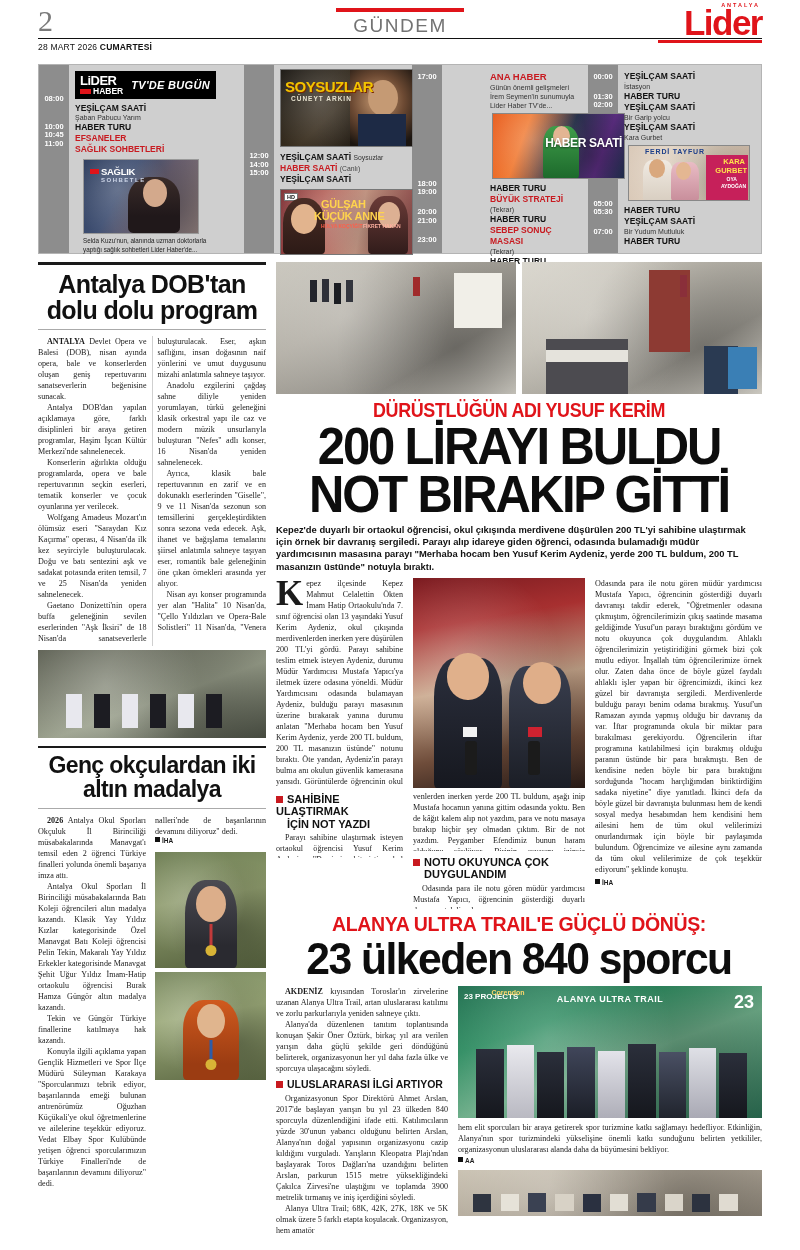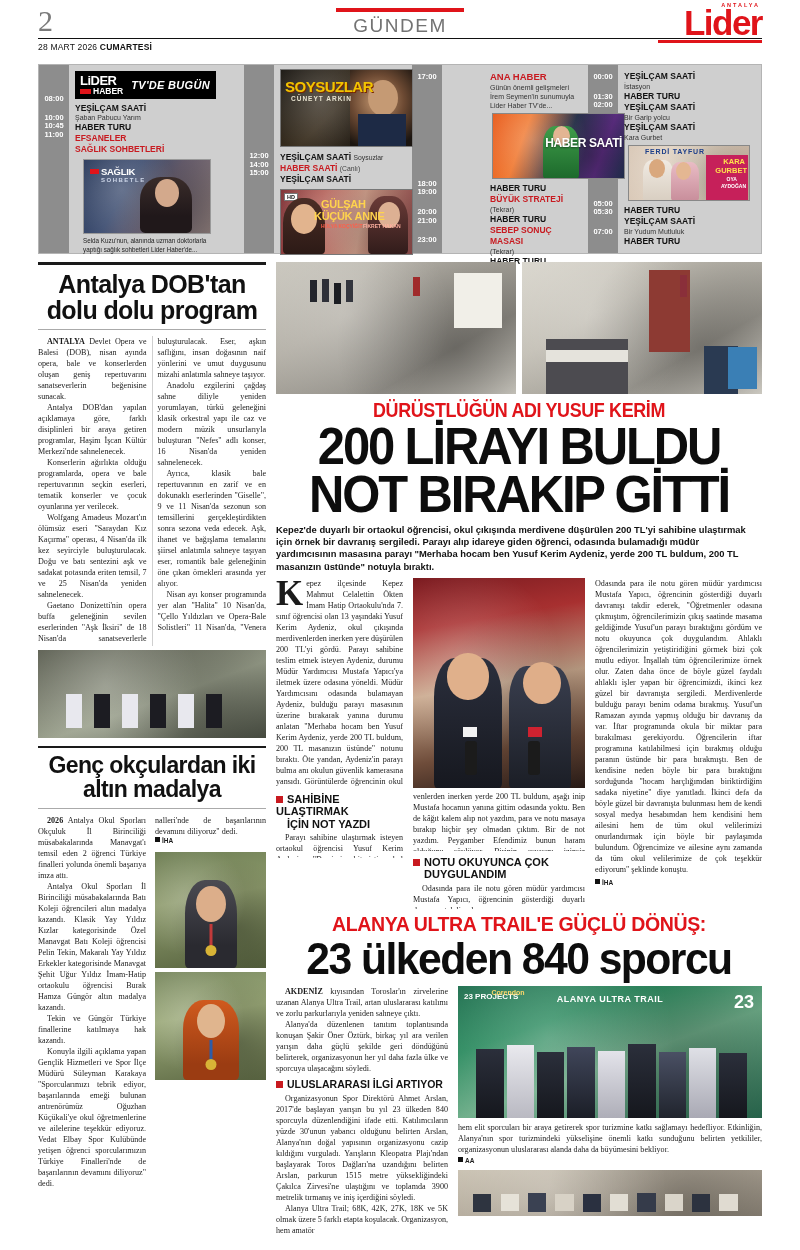--- a/index.html
+++ b/index.html
@@ -162,21 +162,21 @@
       <div class="logo-text">Lider</div>
       <div class="logo-underline"></div>
     </div>
   </div>
 
   <div class="tvband">
 
     <div class="tv-col" style="width:205px;">
       <div class="tv-times" style="padding-top:30px;">
         <div>08:00</div>
-        <div style="margin-top:10px">10:00</div>
+        <div style="margin-top:19px">10:00</div>
         <div>10:45</div>
         <div>11:00</div>
       </div>
       <div class="tv-body" style="width:175px;">
         <div class="tvlogo">
           <div class="lider">
             <div class="l1">LiDER</div>
             <div class="l2">
                 <span class="sq"></span>
                 <span>HABER</span>
@@ -184,21 +184,21 @@
           </div>
           <div class="bugun">TV'DE BUGÜN</div>
         </div>
         <div style="margin-top:4px">
           <div class="prog">YEŞİLÇAM SAATİ</div>
           <div class="sub">Şaban Pabucu Yarım</div>
           <div class="prog">HABER TURU</div>
           <div class="prog red">EFSANELER</div>
           <div class="prog red">SAĞLIK SOHBETLERİ</div>
         </div>
-        <div class="ph thumb" style="width:128px;height:75px;margin:4px 0 0 8px;background:linear-gradient(120deg,#2b3b5c 0%,#3f4f72 35%,#6a6070 60%,#8a7a78 100%);">
+        <div class="ph thumb" style="width:116px;height:75px;margin:4px 0 0 8px;background:linear-gradient(120deg,#2b3b5c 0%,#3f4f72 35%,#6a6070 60%,#8a7a78 100%);">
           <div style="position:absolute;left:6px;top:6px;z-index:4;display:flex;align-items:center;gap:2px;">
             <span style="width:9px;height:5px;background:#e0141a;display:inline-block"></span>
             <span style="color:#fff;font-size:9.5px;font-weight:bold;font-family:'Liberation Sans',sans-serif;letter-spacing:-.3px;">SAĞLIK</span>
           </div>
           <div style="position:absolute;left:17px;top:17px;z-index:4;color:#cfd8ea;font-size:6px;font-weight:bold;letter-spacing:1.5px;font-family:'Liberation Sans',sans-serif;">SOHBETLE</div>
           <div style="position:absolute;right:18px;bottom:0;width:52px;height:56px;border-radius:40% 40% 10% 10%;background:linear-gradient(180deg,#3a2c2a 0%,#20181a 70%);z-index:3"></div>
           <div style="position:absolute;right:31px;bottom:26px;width:24px;height:28px;border-radius:50%;background:#d3a98c;z-index:4"></div>
         </div>
         <div class="cap" style="margin-left:8px;width:140px;">Selda Kuzu'nun, alanında uzman doktorlarla yaptığı sağlık sohbetleri Lider Haber'de...</div>
       </div>

